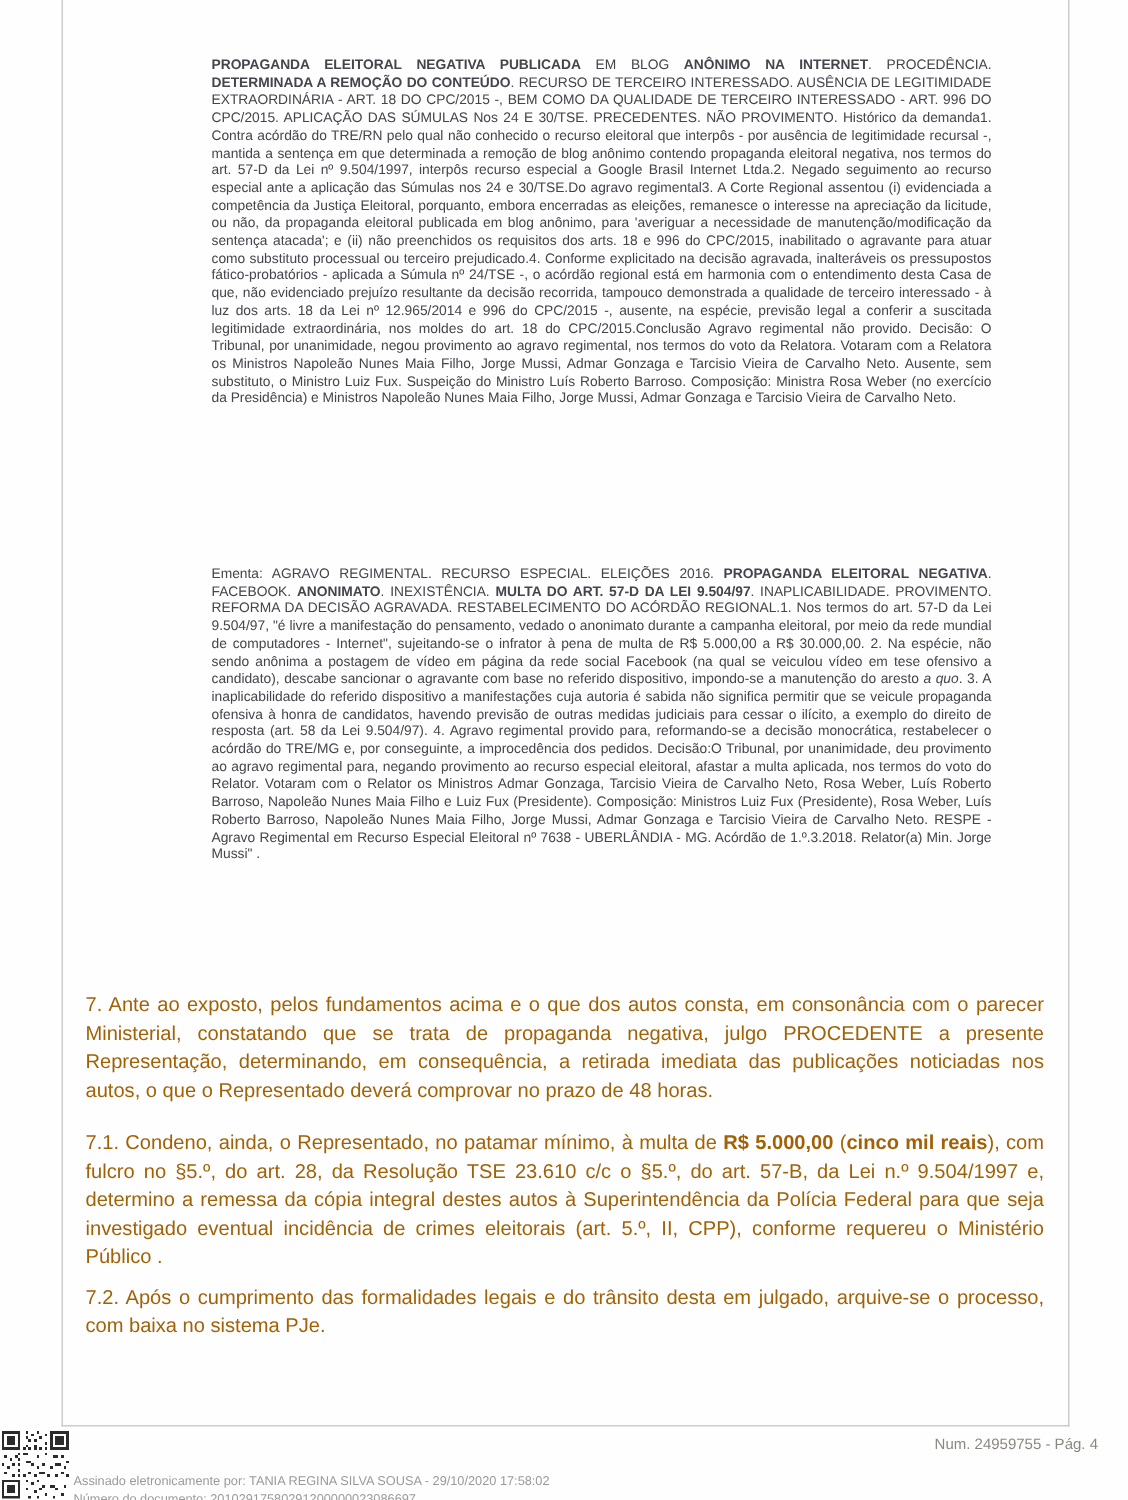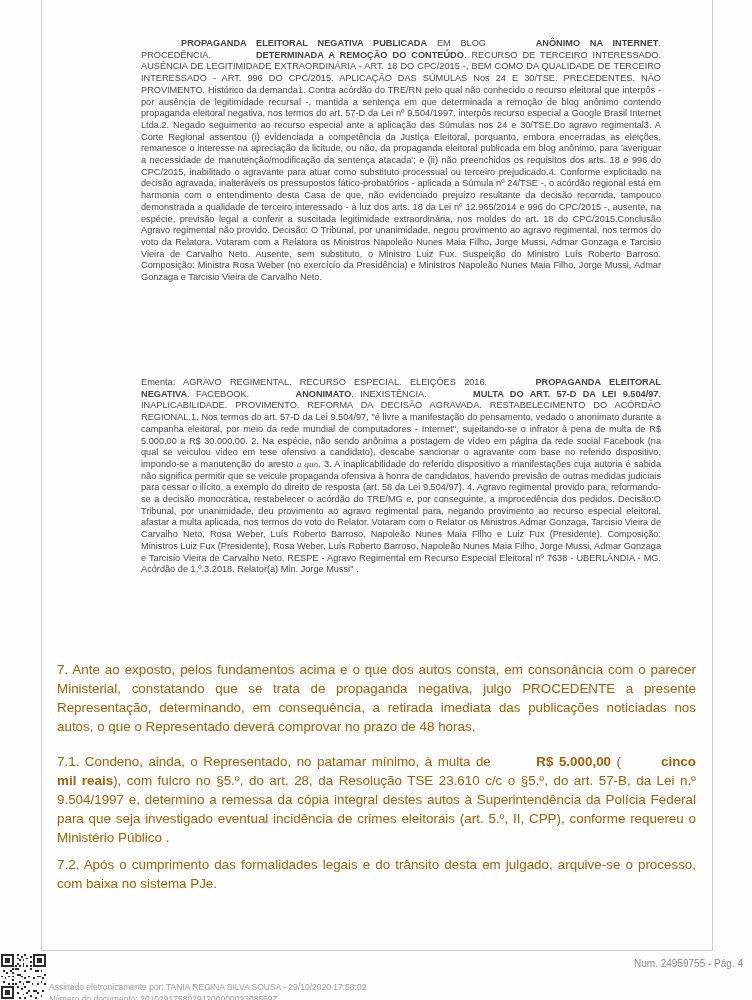--- a/index.html
+++ b/index.html
@@ -16,34 +16,34 @@
     position:absolute; left:41px; top:0; width:672px; height:951px;
     border-left:1px solid #cccccc;
     border-right:1px solid #cccccc;
     border-bottom:1px solid #cccccc;
   }
   .quote {
     position:absolute; left:141px; width:520px;
     font-size:9.2px; line-height:11.7px;
     text-align:justify; color:#44444d;
   }
-  .b { font-weight:bold;margin-left:40px; }
-  .i { font-style:italic;font-family:Liberation Serif, serif; }
+  .b { font-weight:bold; }
+  .i { font-style:italic; }
   .main-para {
     position:absolute; left:57px; width:639px;
     font-size:13.4px; line-height:19px;
     text-align:justify; color:#a16207;
   }
   .footer-text {
     position:absolute; left:49px; top:981px;
     font-size:8.5px; line-height:12px; color:#9a9a9a;
     white-space:nowrap;
   }
   .page-num {
-    position:absolute; right:9px; top:958px;
+    position:absolute; right:20px; top:958px;
     font-size:10px; color:#8b897f;text-align:center;
   }
   .qr { position:absolute; left:1px; top:954px; width:45px; height:45px; }
   .qr svg { width:100%; height:100%; display:block; }
 </style>
 </head>
 <body>
 
 <div class="page">
 

